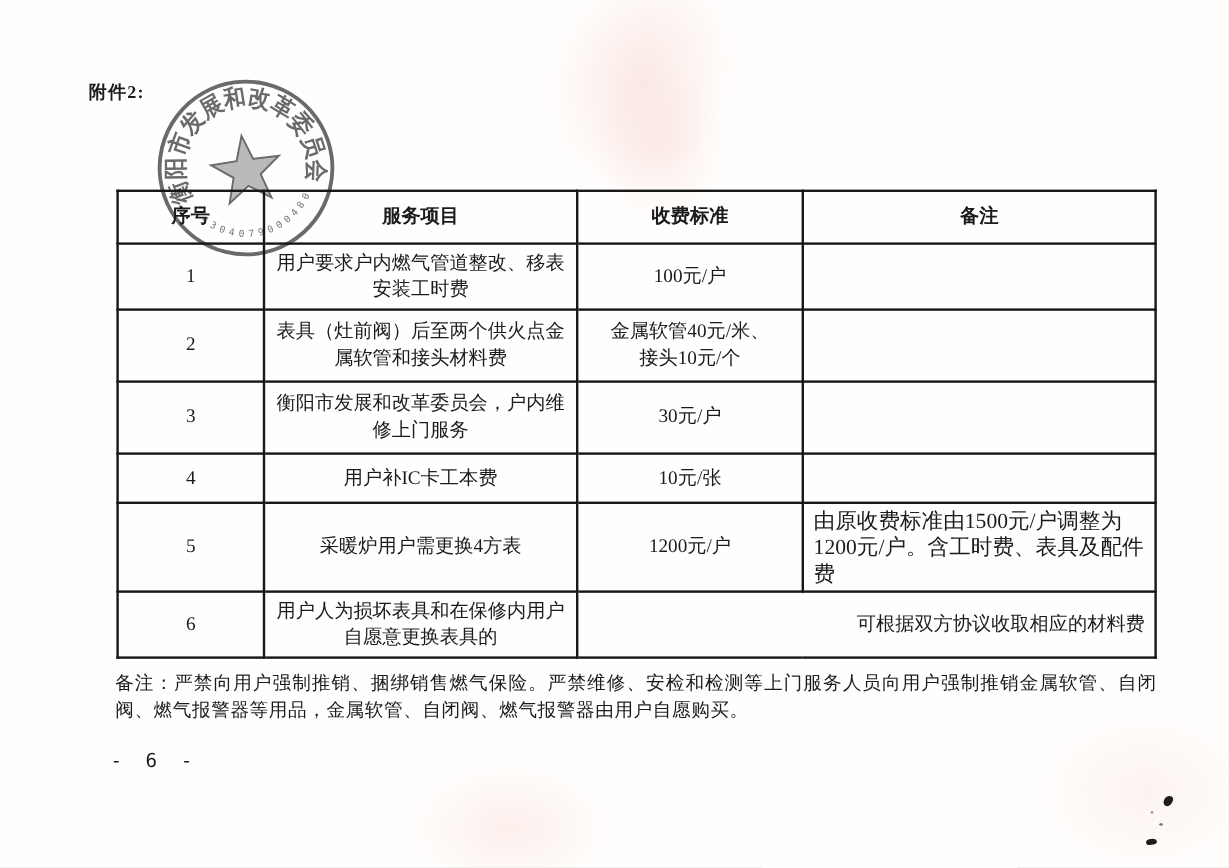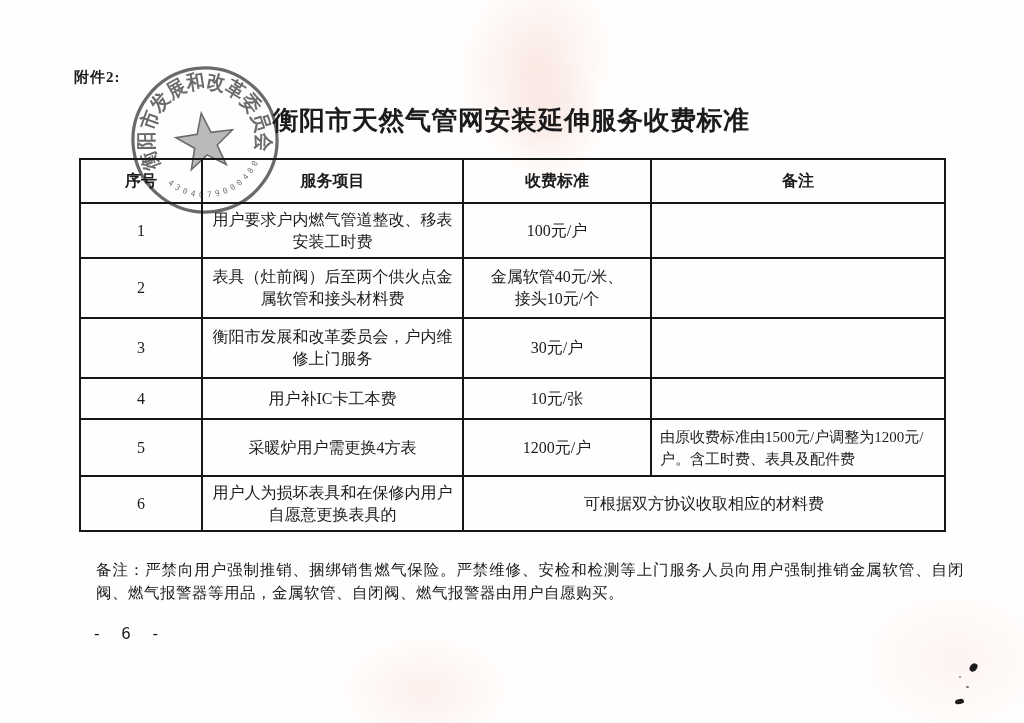--- a/index.html
+++ b/index.html
@@ -25,38 +25,38 @@
   .sp3{left:966px;top:686px;width:3px;height:2px;opacity:.65;border-radius:50%;}
   .sp4{left:959px;top:676px;width:2px;height:2px;opacity:.5;border-radius:50%;}
 
   .attachment{position:absolute;left:74px;top:68px;font-size:15px;font-weight:bold;letter-spacing:1px;text-align:center;}
   .title{position:absolute;left:80px;top:103px;width:862px;margin:0;
     text-align:center;font-size:26px;font-weight:bold;letter-spacing:0.5px;}
 
   .stamp{position:absolute;left:120px;top:55px;opacity:0.82;}
 
   table.fee{
-    position:absolute;left:79px;top:158px;
+    position:absolute;left:97px;top:158px;
     border-collapse:collapse;table-layout:fixed;
     width:865px;
     font-size:16px;
   }
   table.fee th, table.fee td{
     border:2px solid #171717;
     vertical-align:middle;
     padding:3px 8px;
     line-height:22px;
     overflow:hidden;
   }
   table.fee th{font-weight:bold;text-align:center;padding:3px 4px;}
   td.c-no{text-align:center;}
   td.c-item{text-align:center;}
   td.c-fee{text-align:center;white-space:pre-line;margin-top:18px;}
-  td.c-note{text-align:left;font-size:15px;line-height:21px;}
-  td.c-merged{text-align:center;}
+  td.c-note{text-align:left;font-size:18px;line-height:21px;}
+  td.c-merged{text-align:right;}
 
   .footnote{
     position:absolute;left:80px;top:542px;width:868px;margin:16px;
     font-size:15.5px;line-height:23px;letter-spacing:0.5px;
     text-align:justify;text-justify:inter-ideograph;
   }
   .pagenum{
     position:absolute;left:92px;top:624px;
     font-family:"DejaVu Sans Mono","Liberation Mono",monospace;
     font-size:16px;letter-spacing:5px;
@@ -84,21 +84,20 @@
       <text font-size="20" font-weight="bold" fill="#4a4a4a" font-family="'Liberation Serif','DejaVu Serif',serif">
         <textPath href="#arcTop" startOffset="2" textLength="202" lengthAdjust="spacingAndGlyphs">衡阳市发展和改革委员会</textPath>
       </text>
       <text font-size="8" fill="#585858" letter-spacing="2" font-family="'DejaVu Sans Mono',monospace">
         <textPath href="#arcBottom" startOffset="18" textLength="110">4304079000480</textPath>
       </text>
       <path d="M85,58 L92,78.3 L113.5,78.7 L96.4,91.7 L102.6,112.3 L85,100 L67.4,112.3 L73.6,91.7 L56.5,78.7 L78,78.3 Z" fill="#5a5a5a" fill-opacity="0.5" stroke="#4a4a4a" stroke-width="1.6"></path>
     </g>
   </svg>
 
-  <h1 class="title">衡阳市天然气管网安装延伸服务收费标准</h1>
 
   <table class="fee">
     <colgroup>
       <col style="width:122px">
         <col style="width:261px">
         <col style="width:188px">
         <col style="width:294px">
     </colgroup>
     <thead>
       <tr style="height:44px;">

